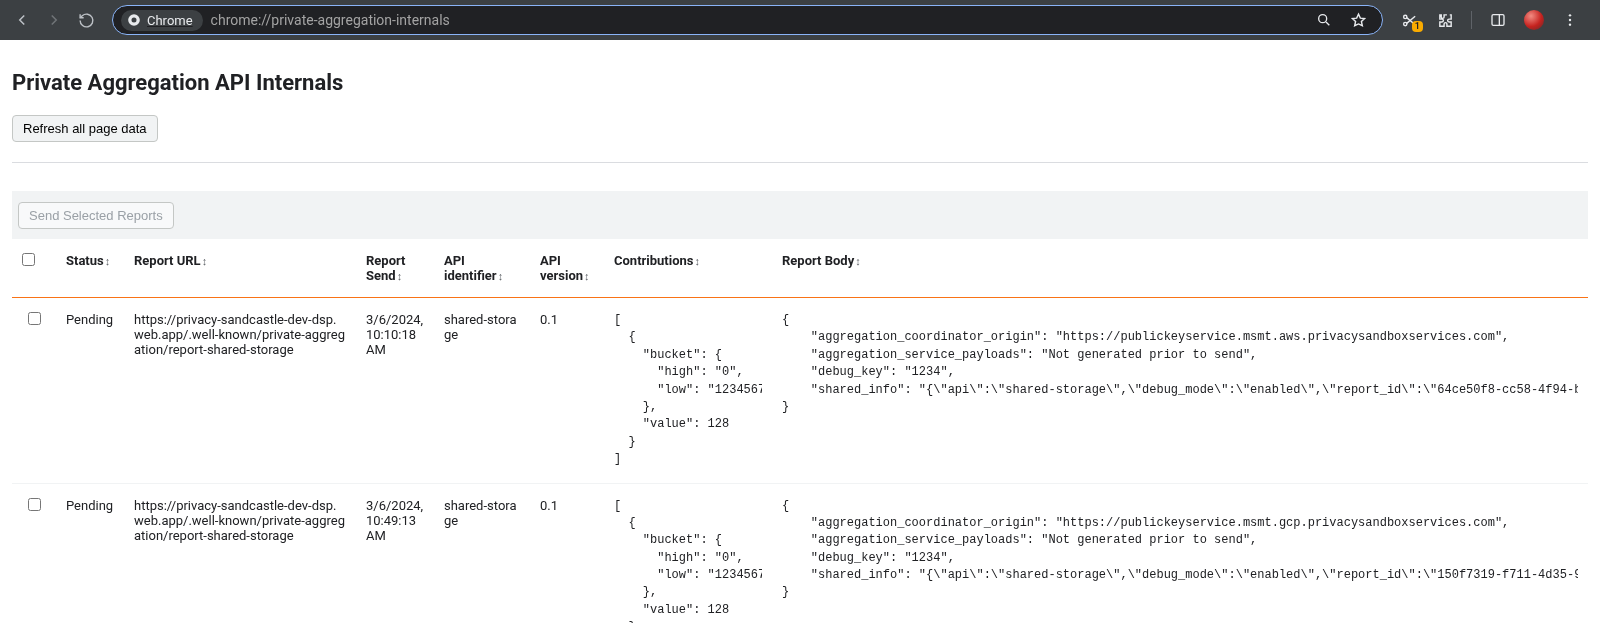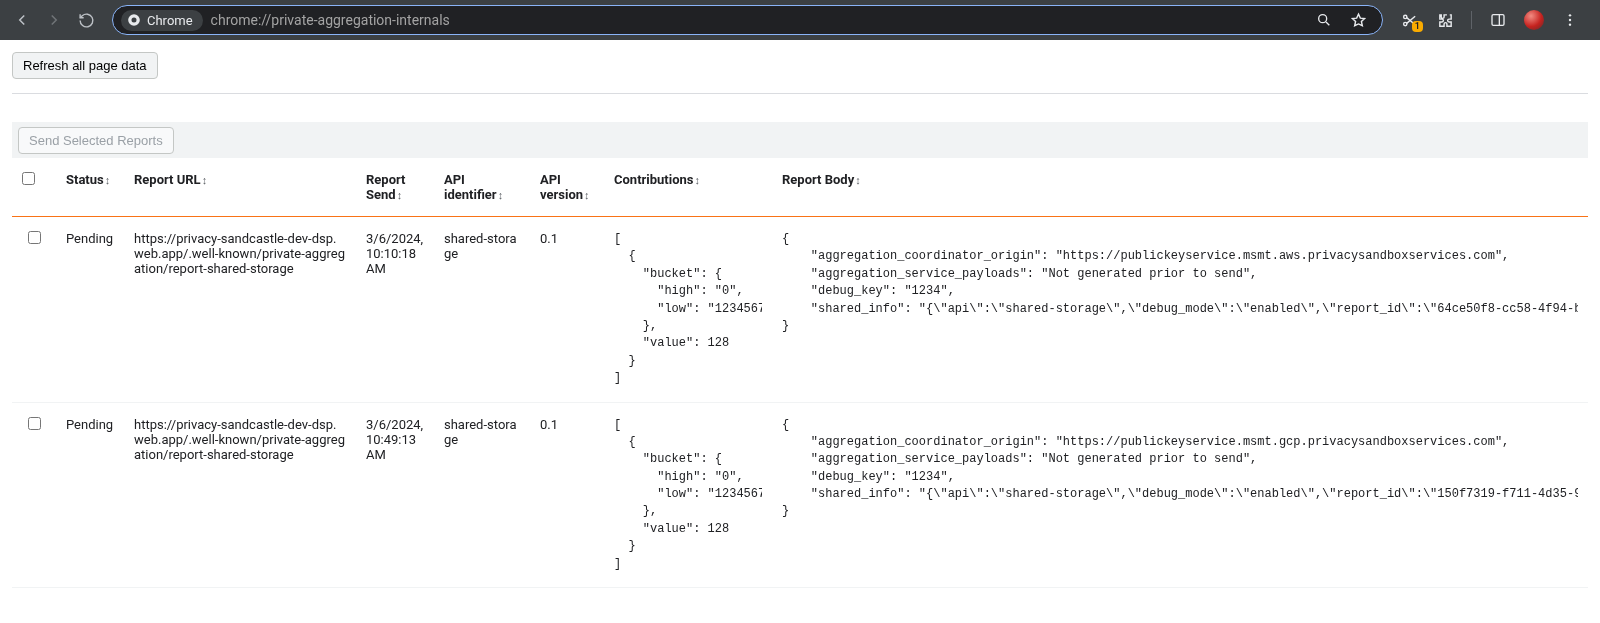--- a/index.html
+++ b/index.html
@@ -27,20 +27,21 @@
       display: flex;
       align-items: center;
       background: #202124;
       border: 1.5px solid #8ab4f8;
       border-radius: 18px;
       height: 30px;
       margin: 0 8px;
       padding: 0 4px 0 8px;
       gap: 8px;
       overflow: hidden;
+      text-decoration: underline;
     }
     .chrome-chip {
       display: flex; align-items: center; gap: 6px;
       color: #e8eaed;
       font-size: 13px;
       padding: 3px 10px 3px 6px;
       background: #3c4043;
       border-radius: 14px;
     }
     .url-text { color: #a3a3a3; font-size: 14px; }
@@ -61,31 +62,31 @@
       border-radius: 4px; padding: 0 3px; line-height: 11px;
     }
     .avatar {
       width: 20px; height: 20px; border-radius: 50%;
       background: radial-gradient(circle at 35% 30%, #f28b82 0%, #c5221f 55%, #5e2a2a 100%);
     }
 
     
     main { padding: 12px 12px 30px 12px; }
     h2.page-title { font-size: 22px; font-weight: 700; margin: 18px 0 20px 0; }
-    .page-btns { display: flex; gap: 12px; margin-bottom: 14px; }
+    .page-btns { display: flex; gap: 12px; margin-bottom: 20px; }
     .btn {
       background: #f1f3f4; border: 1px solid #c4c7c5; border-radius: 4px;
       padding: 5px 10px; font-size: 13px; cursor: pointer;
     }
     .btn.disabled { color: #9aa0a6; cursor: default; background: #f8f9fa; }
     hr.rule { border: none; border-top: 1px solid #dadce0; margin-bottom: 28px; }
 
     h3.section-title { font-size: 17px; font-weight: 700; margin-bottom: 16px; }
     .section-bar {
-      background: #f1f3f4; padding: 4px 6px; display: flex; align-items: center;
+      background: #f1f3f4; padding: 10px 6px; display: flex; align-items: center;
       border-top: 1px solid #f1f3f4;
     }
 
     table.reports { width: 100%; border-collapse: collapse; table-layout: fixed; }
     table.reports thead th {
       text-align: left; font-weight: 700; font-size: 13px;
       padding: 14px 10px; vertical-align: top;
       border-bottom: 1px solid #f97316;
     }
     table.reports tbody td {
@@ -183,20 +184,21 @@
       <svg width="16" height="16" viewBox="0 0 24 24" fill="#e8eaed">
           <circle cx="12" cy="5" r="1.8"></circle>
           <circle cx="12" cy="12" r="1.8"></circle>
           <circle cx="12" cy="19" r="1.8"></circle>
         </svg>
     </div>
   </div>
 </div>
 
 <main>
+  <h2 class="page-title">Private Aggregation API Internals</h2>
   <div class="page-btns">
     <button class="btn">Refresh all page data</button>
   </div>
   <hr class="rule">
 
 
   <div class="section-bar">
     <button class="btn disabled">Send Selected Reports</button>
   </div>
 

